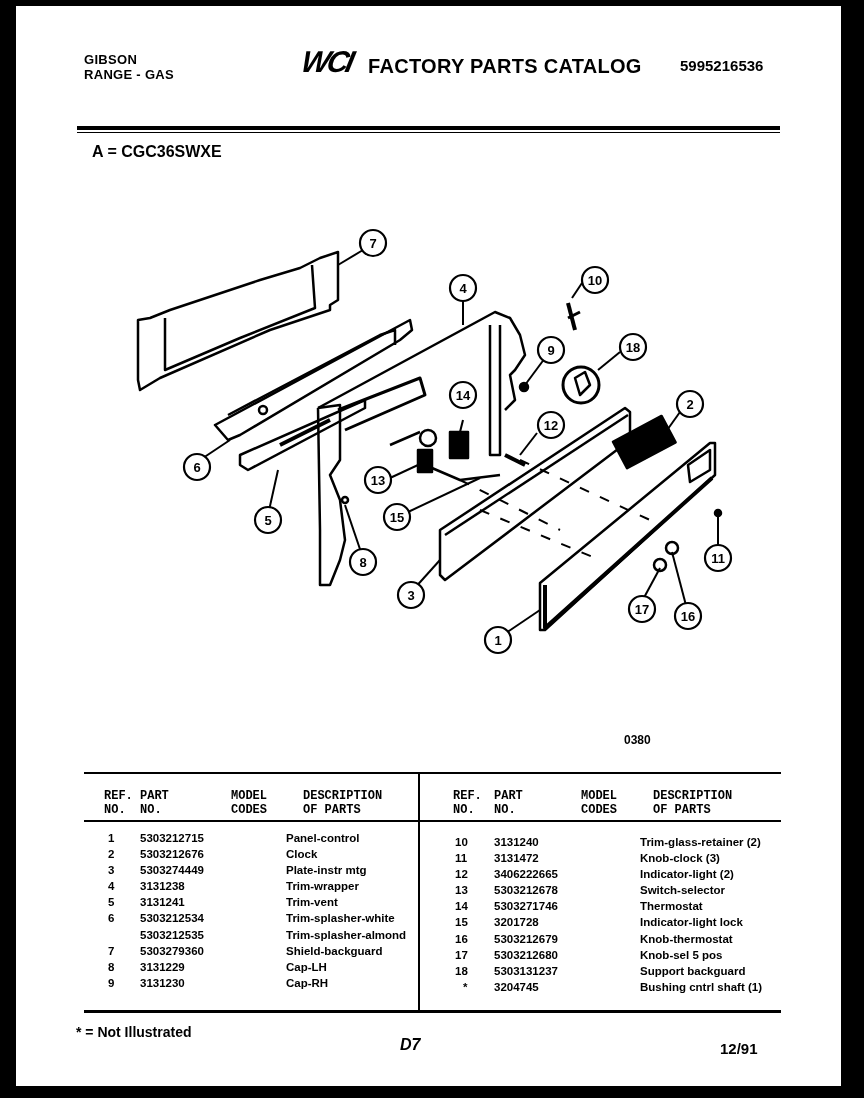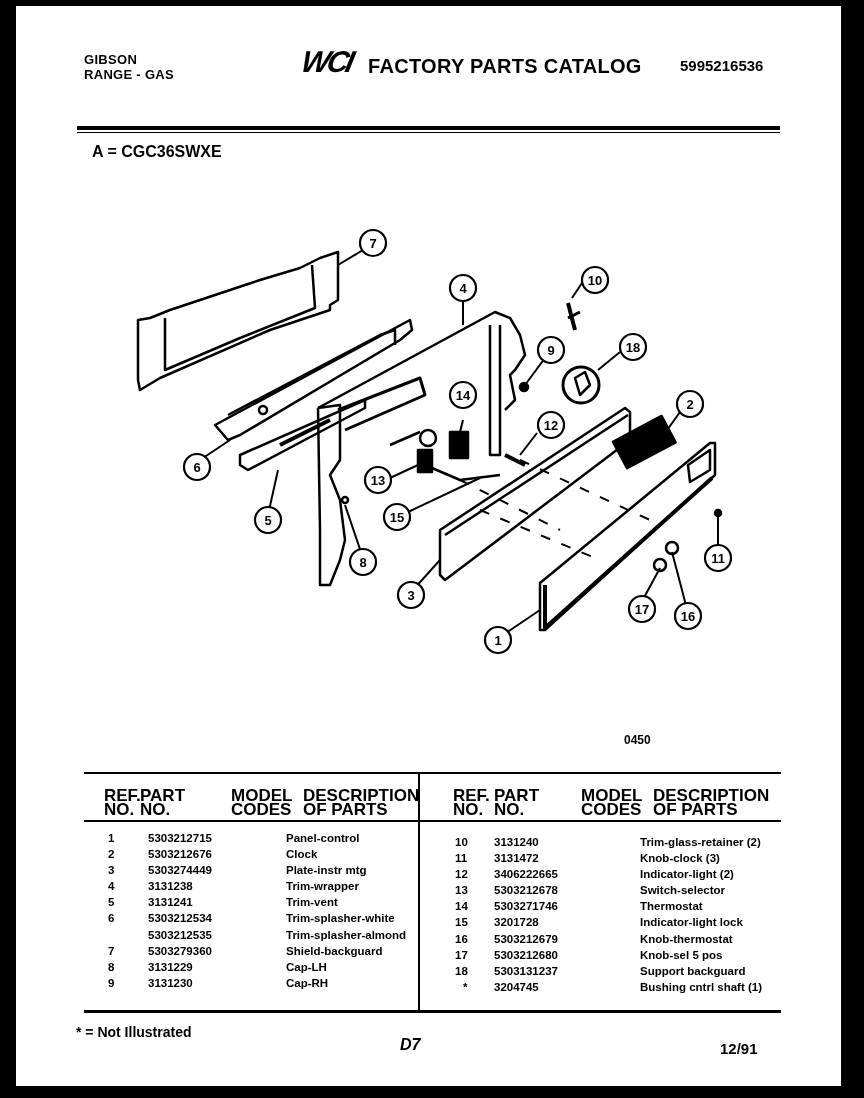--- a/index.html
+++ b/index.html
@@ -12,21 +12,21 @@
   .docnum { left:680px; top:57px; font-size:15px; }
   .rule1 { position:absolute; left:77px; top:126px; width:703px; height:4px; background:#000; }
   .rule1b { position:absolute; left:77px; top:132px; width:703px; height:1px; background:#000; }
   .model { left:92px; top:143px; font-size:16px; }
   .diagram { position:absolute; left:100px; top:215px; width:650px; height:490px; }
   .diagcode { left:624px; top:733px; font-size:12px; }
   .tbl-rule-top { position:absolute; left:84px; top:772px; width:697px; height:2px; background:#000; }
   .tbl-rule-head { position:absolute; left:84px; top:820px; width:697px; height:2px; background:#000; }
   .tbl-rule-bot { position:absolute; left:84px; top:1010px; width:697px; height:3px; background:#000; }
   .tbl-vdiv { position:absolute; left:418px; top:774px; width:2px; height:236px; background:#000; }
-  .th { font-size:17px; line-height:14px; }
+  .th { font-size:12px; line-height:14px;font-family:Liberation Mono, monospace; }
   .row { font-size:11.5px; line-height:16.1px; white-space:nowrap; }
   .col { position:absolute; }
   .footnote { left:76px; top:1024px; font-size:14px; }
   .pagecode { left:400px; top:1036px; font-size:16px; font-style:italic; }
   .date { left:720px; top:1040px; font-size:15px; }
   .callout-text { font-family:"Liberation Sans", sans-serif; font-weight:bold; font-size:13px; }
 </style>
 </head>
 <body>
 
@@ -168,21 +168,21 @@
     <text x="268" y="525">5</text>
     <text x="363" y="567">8</text>
     <text x="411" y="600">3</text>
     <text x="498" y="645">1</text>
     <text x="642" y="614">17</text>
     <text x="688" y="621">16</text>
     <text x="718" y="563">11</text>
   </g>
 </svg>
 
-<div class="abs diagcode">0450</div>
+<div class="abs diagcode">0380</div>
 
 <div class="tbl-rule-top"></div>
 <div class="tbl-rule-head"></div>
 <div class="tbl-rule-bot"></div>
 <div class="tbl-vdiv"></div>
 
 <div class="abs th col" style="left:104px; top:789px;">
   <div>REF.</div>
   <div>NO.</div>
 </div>
@@ -221,21 +221,21 @@
   <div>2</div>
   <div>3</div>
   <div>4</div>
   <div>5</div>
   <div>6</div>
   <div>&nbsp;</div>
   <div>7</div>
   <div>8</div>
   <div>9</div>
 </div>
-<div class="abs row col" style="left:140px; top:830px;margin-left:8px;">
+<div class="abs row col" style="left:140px; top:830px;">
   <div>5303212715</div>
   <div>5303212676</div>
   <div>5303274449</div>
   <div>3131238</div>
   <div>3131241</div>
   <div>5303212534</div>
   <div>5303212535</div>
   <div>5303279360</div>
   <div>3131229</div>
   <div>3131230</div>

